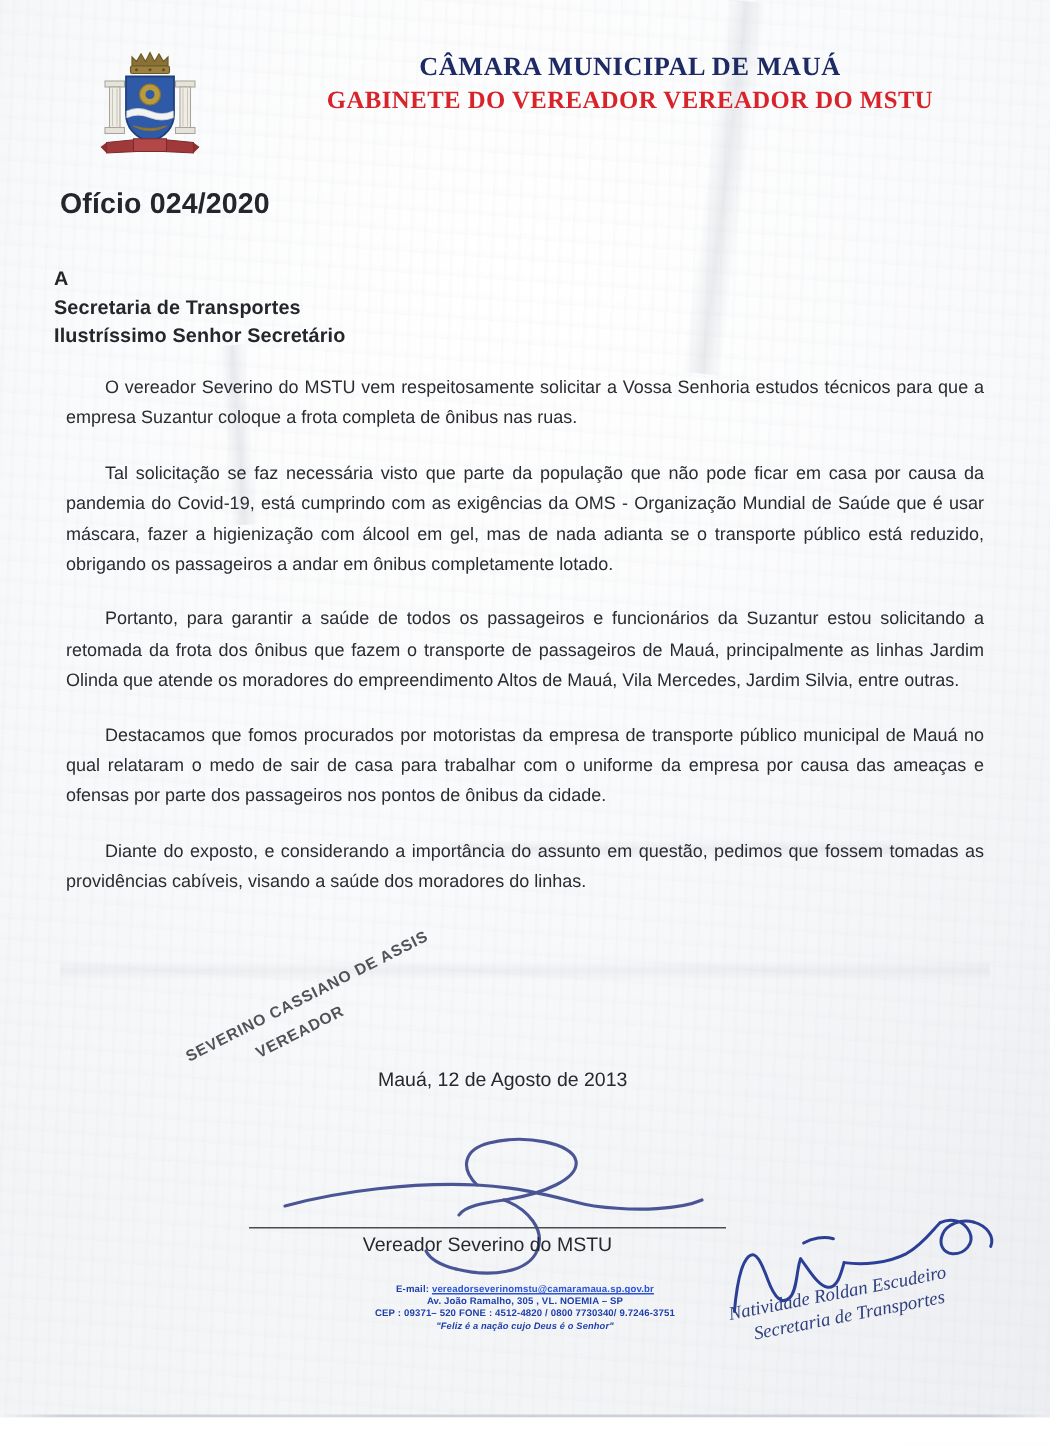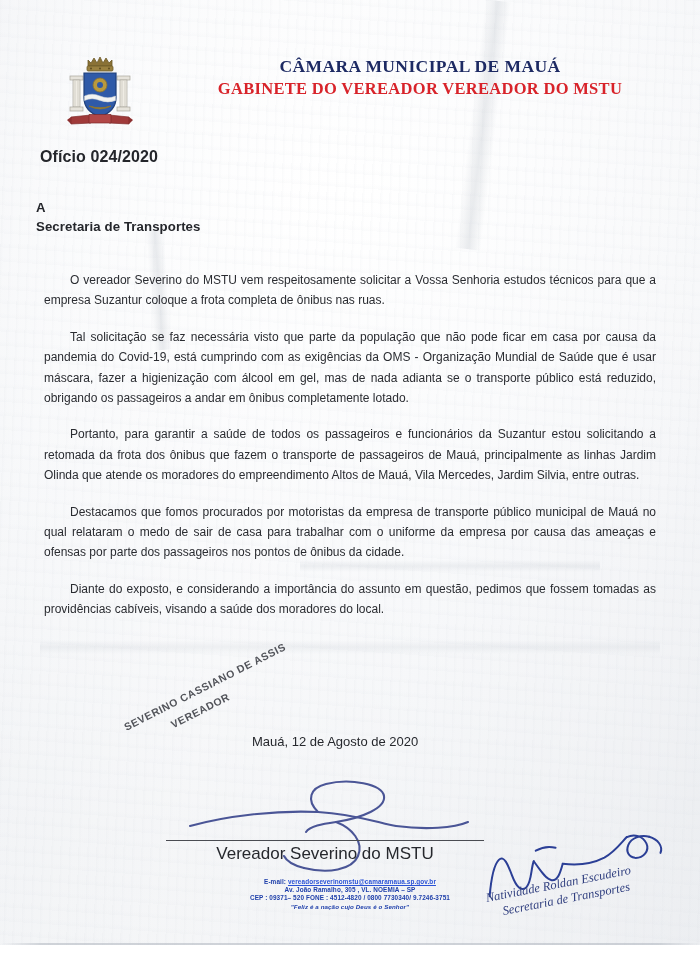--- a/index.html
+++ b/index.html
@@ -52,21 +52,21 @@
     height: 2px;
     background: linear-gradient(to right, rgba(200,204,211,0.0) 0%, rgba(176,182,191,0.55) 6%, rgba(176,182,191,0.55) 94%, rgba(200,204,211,0.0) 100%);
   }
   .edge-bottom-fill {
     position: absolute;
     left: 0; right: 0; bottom: 0;
     height: 18px;
     background: #ffffff;
   }
 
-  .content { position: absolute; inset: 0; margin-top: 22px; }
+  .content { position: absolute; inset: 0; }
 
   
   .header {
     position: absolute;
     left: 0; right: 0; top: 26px;
     height: 80px;
   }
   .crest {
     position: absolute;
     left: 58px;
@@ -97,21 +97,21 @@
     color: #d8232a;
     margin-top: 2px;
     white-space: nowrap;
   }
 
   
   .oficio {
     position: absolute;
     left: 40px;
     top: 126px;
-    font-size: 16px;
+    font-size: 19px;
     font-weight: bold;
     color: #24262b;
     letter-spacing: 0.1px;
   }
   .addressee {
     position: absolute;
     left: 36px;
     top: 176px;
     font-size: 13.2px;
     font-weight: bold;
@@ -150,21 +150,21 @@
     width: 318px;
     height: 1px;
     background: #4a4c52;
   }
   .sign-name {
     position: absolute;
     left: 166px;
     width: 318px;
     top: 822px;
     text-align: center;
-    font-size: 17px;
+    font-size: 13px;
     color: #26282d;
   }
 
   
   .signature-main {
     position: absolute;
     left: 186px;
     top: 742px;
     width: 320px;
     height: 110px;
@@ -324,31 +324,32 @@
         <div class="title-line1">CÂMARA MUNICIPAL DE MAUÁ</div>
         <div class="title-line2">GABINETE DO VEREADOR VEREADOR DO MSTU</div>
       </div>
     </div>
 
     <div class="oficio">Ofício 024/2020</div>
 
     <div class="addressee">
       <div>A</div>
       <div>Secretaria de Transportes</div>
+      <div>Ilustríssimo Senhor Secretário</div>
     </div>
 
     <div class="body-text">
       <p>O vereador Severino do MSTU vem respeitosamente solicitar a Vossa Senhoria estudos técnicos para que a empresa Suzantur coloque a frota completa de ônibus nas ruas.</p>
       <p>Tal solicitação se faz necessária visto que parte da população que não pode ficar em casa por causa da pandemia do Covid-19, está cumprindo com as exigências da OMS - Organização Mundial de Saúde que é usar máscara, fazer a higienização com álcool em gel, mas de nada adianta se o transporte público está reduzido, obrigando os passageiros a andar em ônibus completamente lotado.</p>
       <p>Portanto, para garantir a saúde de todos os passageiros e funcionários da Suzantur estou solicitando a retomada da frota dos ônibus que fazem o transporte de passageiros de Mauá, principalmente as linhas Jardim Olinda que atende os moradores do empreendimento Altos de Mauá, Vila Mercedes, Jardim Silvia, entre outras.</p>
       <p>Destacamos que fomos procurados por motoristas da empresa de transporte público municipal de Mauá no qual relataram o medo de sair de casa para trabalhar com o uniforme da empresa por causa das ameaças e ofensas por parte dos passageiros nos pontos de ônibus da cidade.</p>
-      <p>Diante do exposto, e considerando a importância do assunto em questão, pedimos que fossem tomadas as providências cabíveis, visando a saúde dos moradores do local.</p>
-    </div>
-
-    <div class="date-line">Mauá, 12 de Agosto de 2020</div>
+      <p>Diante do exposto, e considerando a importância do assunto em questão, pedimos que fossem tomadas as providências cabíveis, visando a saúde dos moradores do linhas.</p>
+    </div>
+
+    <div class="date-line">Mauá, 12 de Agosto de 2013</div>
 
     <div class="signature-main">
       <svg viewBox="0 0 320 110" width="320" height="110" aria-hidden="true">
         <g fill="none" stroke="#4a5596" stroke-width="2.1" stroke-linecap="round" stroke-linejoin="round">
           <path d="M4 62 C 40 52, 90 46, 132 48 C 170 50, 196 60, 210 62 C 240 66, 268 64, 282 58"></path>
           <path d="M132 48 C 120 36, 124 24, 140 20 C 164 14, 196 20, 198 32 C 200 44, 176 54, 150 58 C 136 60, 124 62, 120 68"></path>
           <path d="M150 58 C 166 64, 178 78, 172 92 C 166 106, 142 110, 118 104"></path>
           <path d="M118 104 C 106 101, 100 96, 98 92"></path>
         </g>
       </svg>

